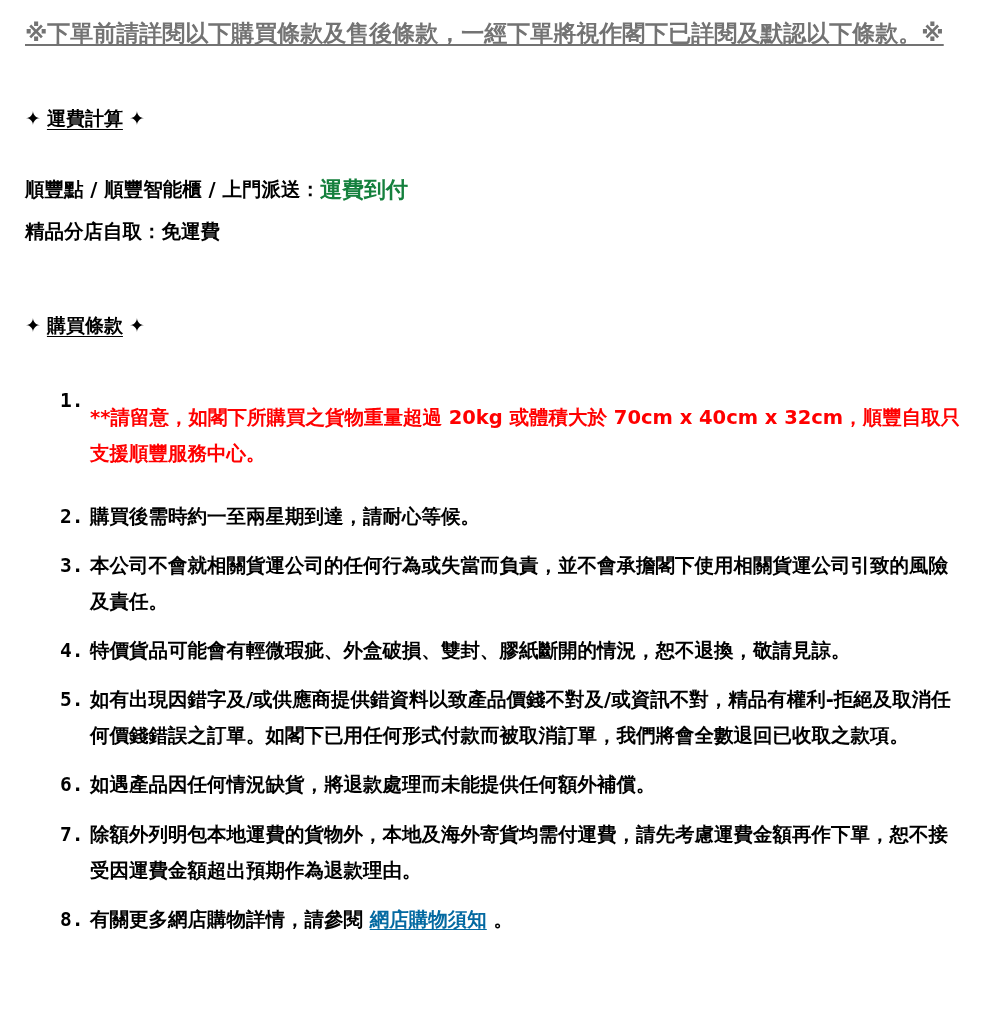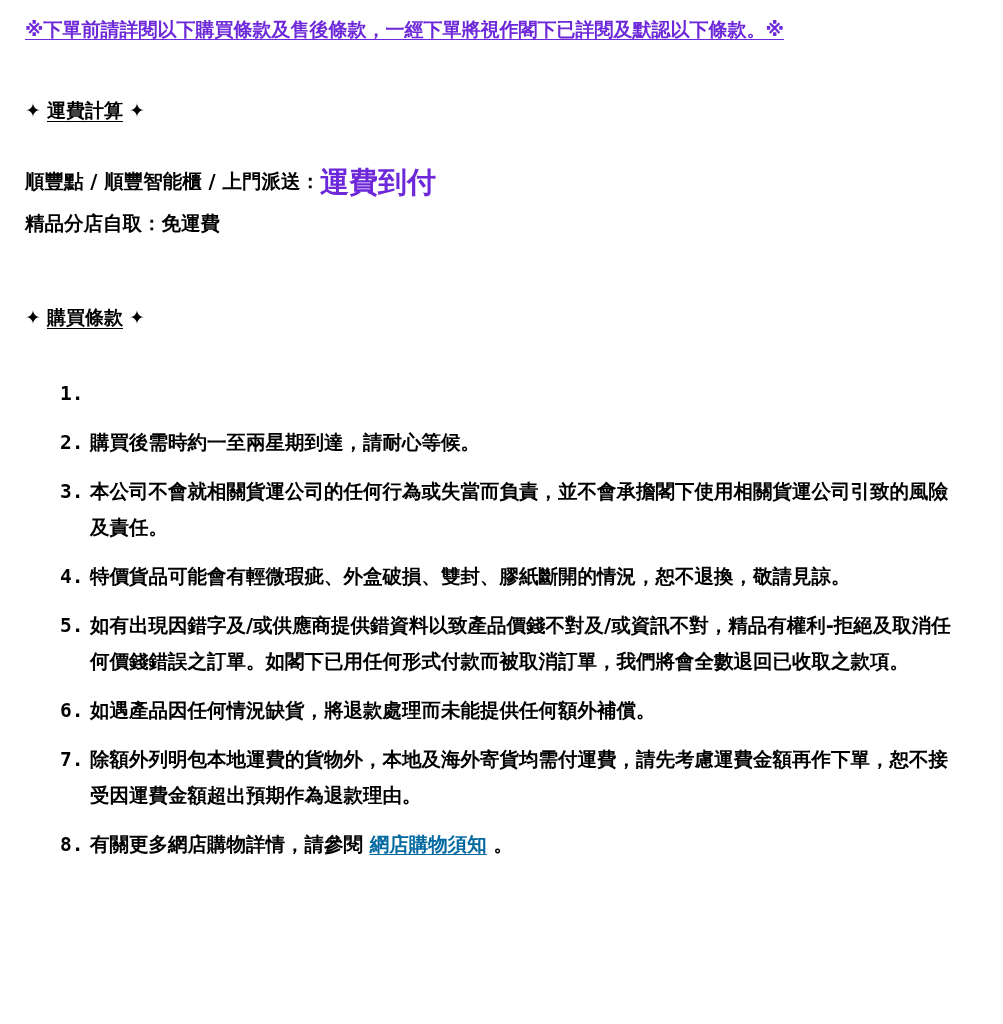--- a/index.html
+++ b/index.html
@@ -9,46 +9,46 @@
     min-height: 1024px;
     font-family: "DejaVu Sans", "Liberation Sans", sans-serif;
     font-weight: bold;
     color: #000000;
     font-size: 19.5px;
     line-height: 1.85;
     padding: 12px 36px 24px 25px;
   }
 
   .notice {
-    color: #6d28d9;
+    color: #737373;
     text-decoration: underline;
     text-underline-offset: 3px;
-    font-size: 19px;
+    font-size: 23px;
     margin-bottom: 46px;
   }
 
   .section-heading {
     font-size: 19px;
     margin-bottom: 24px;
   }
   .section-heading .heading-text {
     text-decoration: underline;
     text-underline-offset: 4px;
     margin: 0 6px;
   }
 
   .ship-line1 {
     margin-bottom: 6px;
     display: flex;
     align-items: center;
     margin-top: 36px;
   }
   .big-red {
-    color: #6d28d9;
-    font-size: 29px;
+    color: #15803d;
+    font-size: 22px;
     line-height: 1.2;
   }
   .ship-line2 {
     margin-bottom: 58px;
   }
 
   .terms-heading {
     margin-bottom: 40px;
   }
 
@@ -103,20 +103,21 @@
 
 <div class="section-heading terms-heading">
   <span>✦</span><span class="heading-text">購買條款</span><span>✦</span>
 </div>
 
 <div class="terms-list">
 
   <div class="term-item">
     <span class="term-num">1.</span>
     <div class="term-content">
+      <div class="warning-note">**請留意，如閣下所購買之貨物重量超過 20kg 或體積大於 70cm x 40cm x 32cm，順豐自取只支援順豐服務中心。</div>
     </div>
   </div>
 
   <div class="term-item">
     <span class="term-num">2.</span>
     <div class="term-content">購買後需時約一至兩星期到達，請耐心等候。</div>
   </div>
 
   <div class="term-item">
     <span class="term-num">3.</span>

